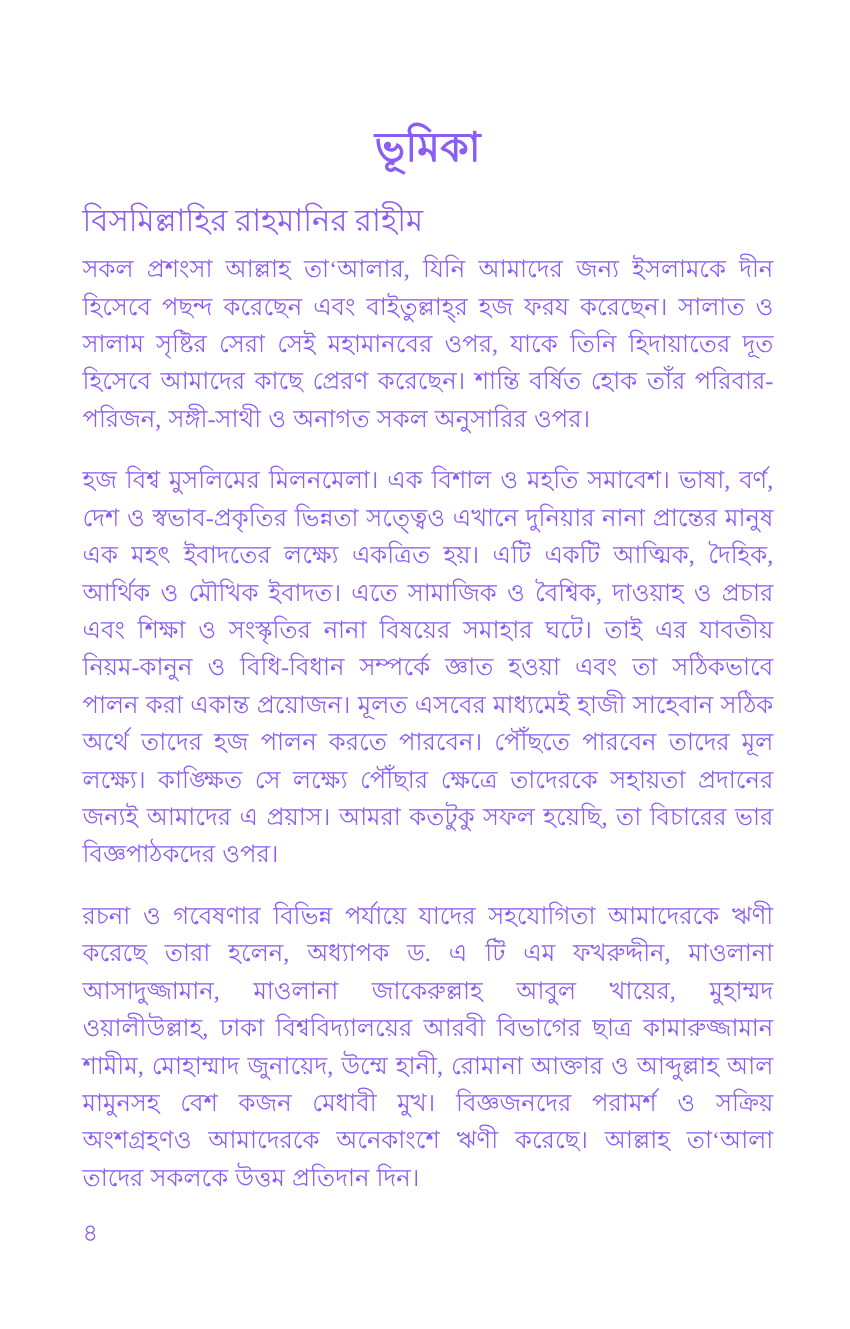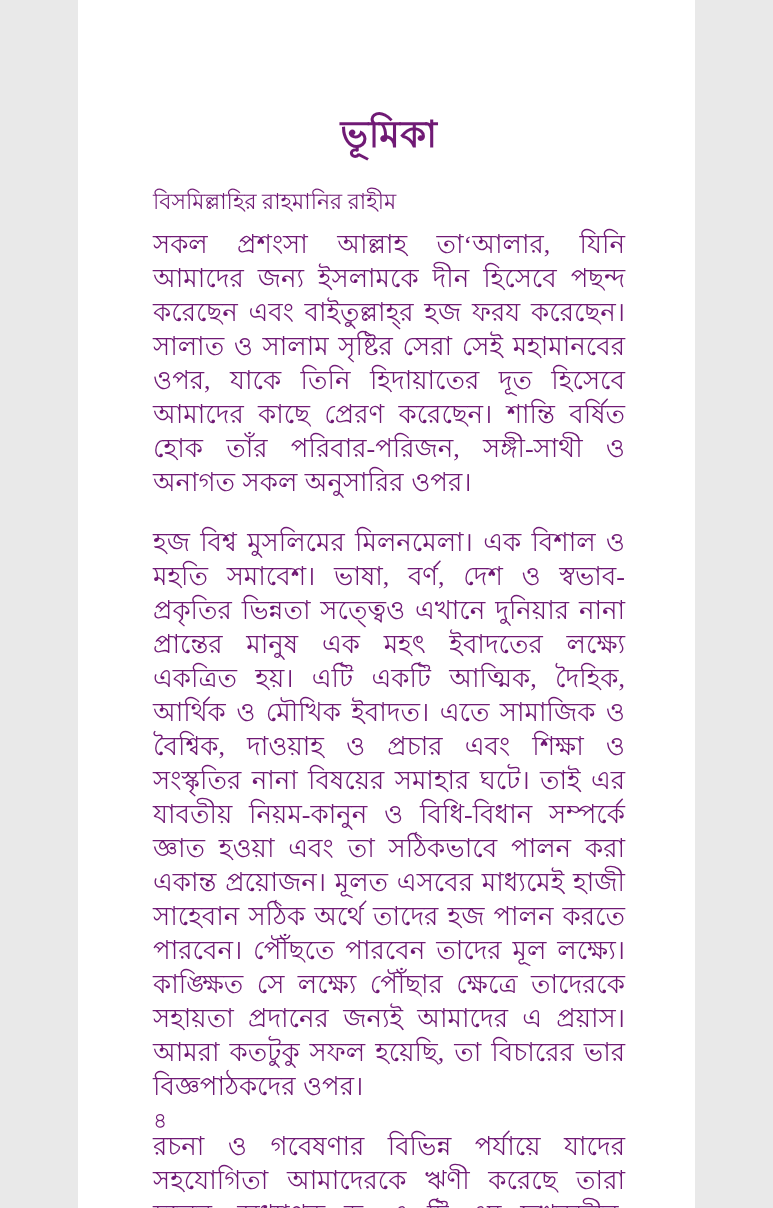--- a/index.html
+++ b/index.html
@@ -2,50 +2,50 @@
 <html lang="bn"><head>
 <meta charset="utf-8">
 <style>
   html, body {
     margin: 0;
     padding: 0;
     background: #e9e9e9;
   }
   .page {
     position: relative;
-    width: 617px;
+    width: 773px;
     height: 1208px;
     margin: 0 auto;
     background: #ffffff;
-    color: #701a75;
+    color: #8b5cf6;
     font-family: "Liberation Serif", "DejaVu Serif", serif;
     overflow: hidden;
   }
   .content {
     position: absolute;
     left: 75px;
     right: 70px;
     top: 0;
   }
   .chapter-title {
     margin-top: 110px;
     text-align: center;
     font-size: 37px;
     font-weight: 600;
     line-height: 50px;
     letter-spacing: 0.5px;
   }
   .bismillah {
     margin-top: 20px;
-    font-size: 22px;
+    font-size: 28px;
     line-height: 34px;
   }
   .para {
     margin-top: 11px;
-    font-size: 26px;
+    font-size: 22px;
     line-height: 34px;
     text-align: justify;
     text-justify: inter-word;
     word-spacing: 1px;
   }
   .para.first {
     margin-top: 9px;
   }
   .signature {
     margin-top: 9px;

